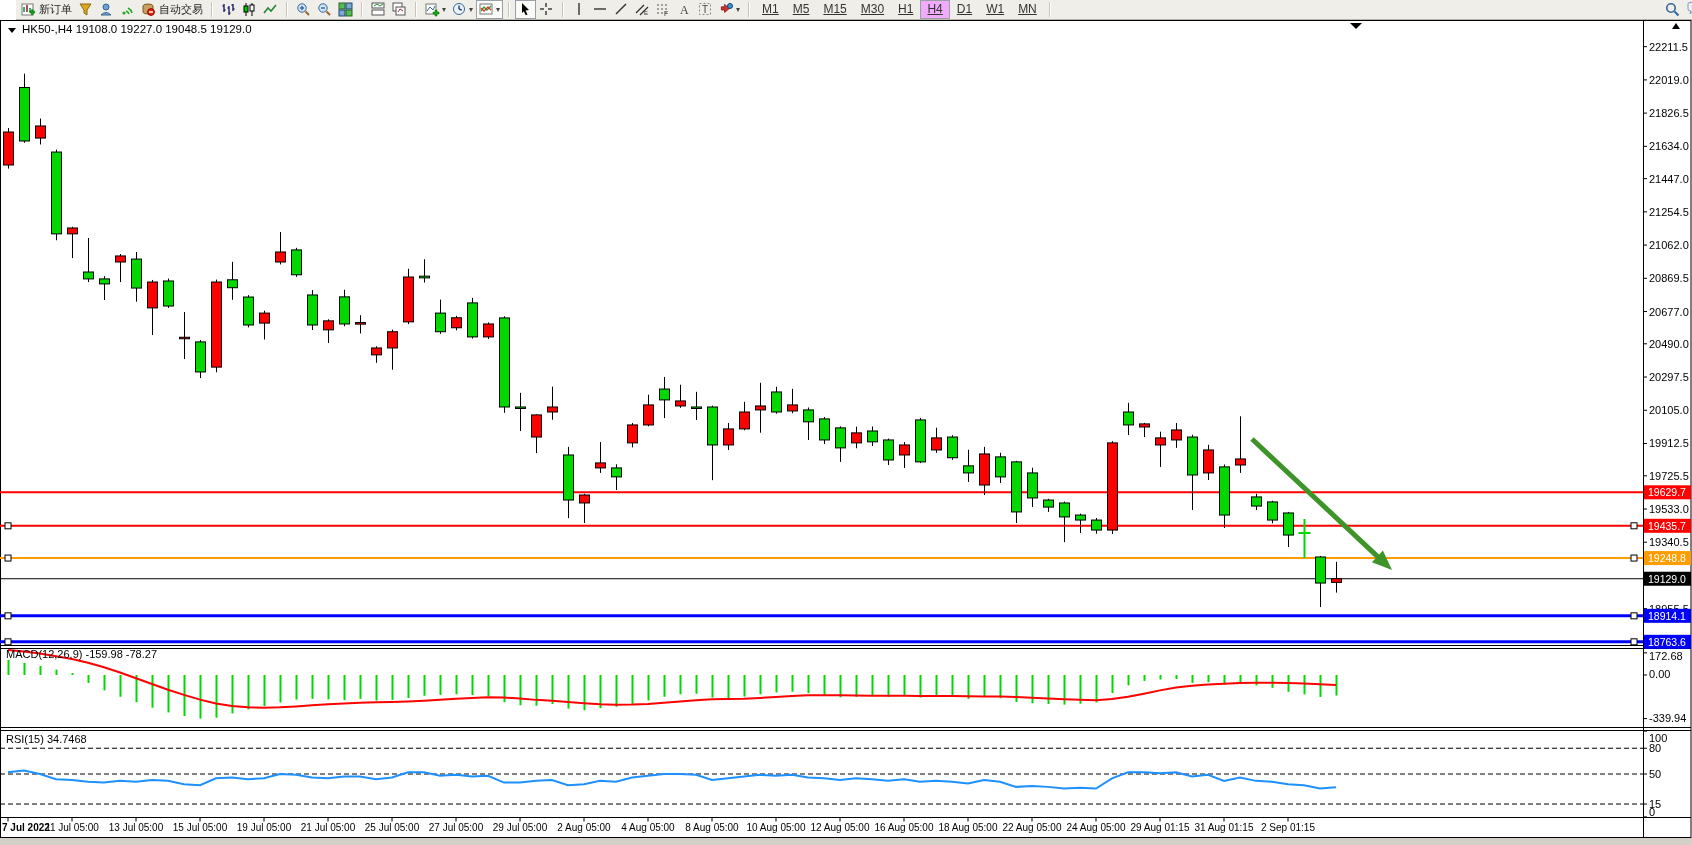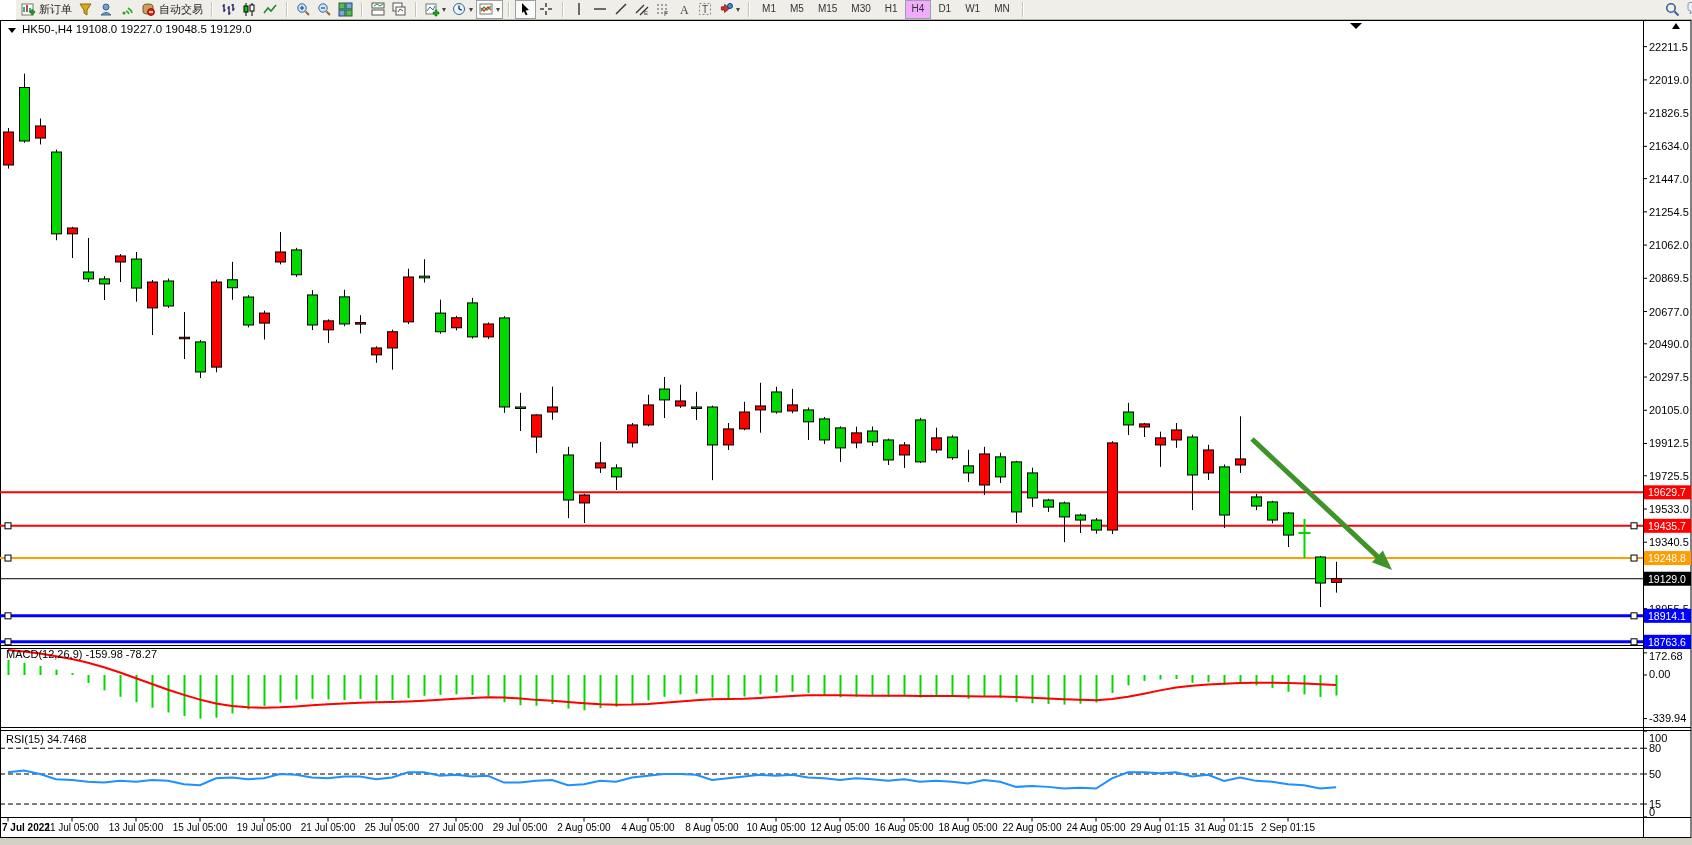--- a/index.html
+++ b/index.html
@@ -9,21 +9,21 @@
   
   #toolbar{position:absolute;left:16px;top:0;width:1692px;height:19px;background:#f0eee9;
     border-bottom:1px solid #b8b4a8;display:flex;align-items:center;z-index:5;font-size:11px;}
   .tb-group{display:flex;align-items:center;height:19px;padding:0 2px;}
   .tb-sep{width:1px;height:15px;background:#c8c4b8;border-right:1px solid #fff;margin:0 3px;}
   .tb-btn{display:flex;align-items:center;height:17px;padding:0 2px;border:1px solid transparent;cursor:pointer;}
   .tb-btn.pressed{background:#fafaf8;border:1px solid #9aa0a8;}
   .tb-btn svg{display:block;}
   .tb-label{margin-left:3px;color:#222;white-space:nowrap;}
   .tb-caret{font-size:8px;color:#444;margin-left:2px;}
-  .tf-btn{font-size:10px;color:#333;padding:1px 6px;height:15px;line-height:14px;border:1px solid transparent;cursor:pointer;}
+  .tf-btn{font-size:12px;color:#333;padding:1px 6px;height:15px;line-height:14px;border:1px solid transparent;cursor:pointer;text-decoration:underline;}
   .tf-btn.active{background:#f0abfc;border:1px solid #9aa0a8;}
   .tb-right{margin-left:auto;display:flex;align-items:center;padding-right:4px;}
   .badge{position:relative;display:inline-block;}
   .badge .cnt{position:absolute;right:-4px;top:-3px;background:#e03010;color:#fff;border-radius:8px;
     font-size:9px;line-height:10px;padding:0 3px;font-weight:bold;}
 </style>
 </head>
 <body>
 
 <div id="app">

